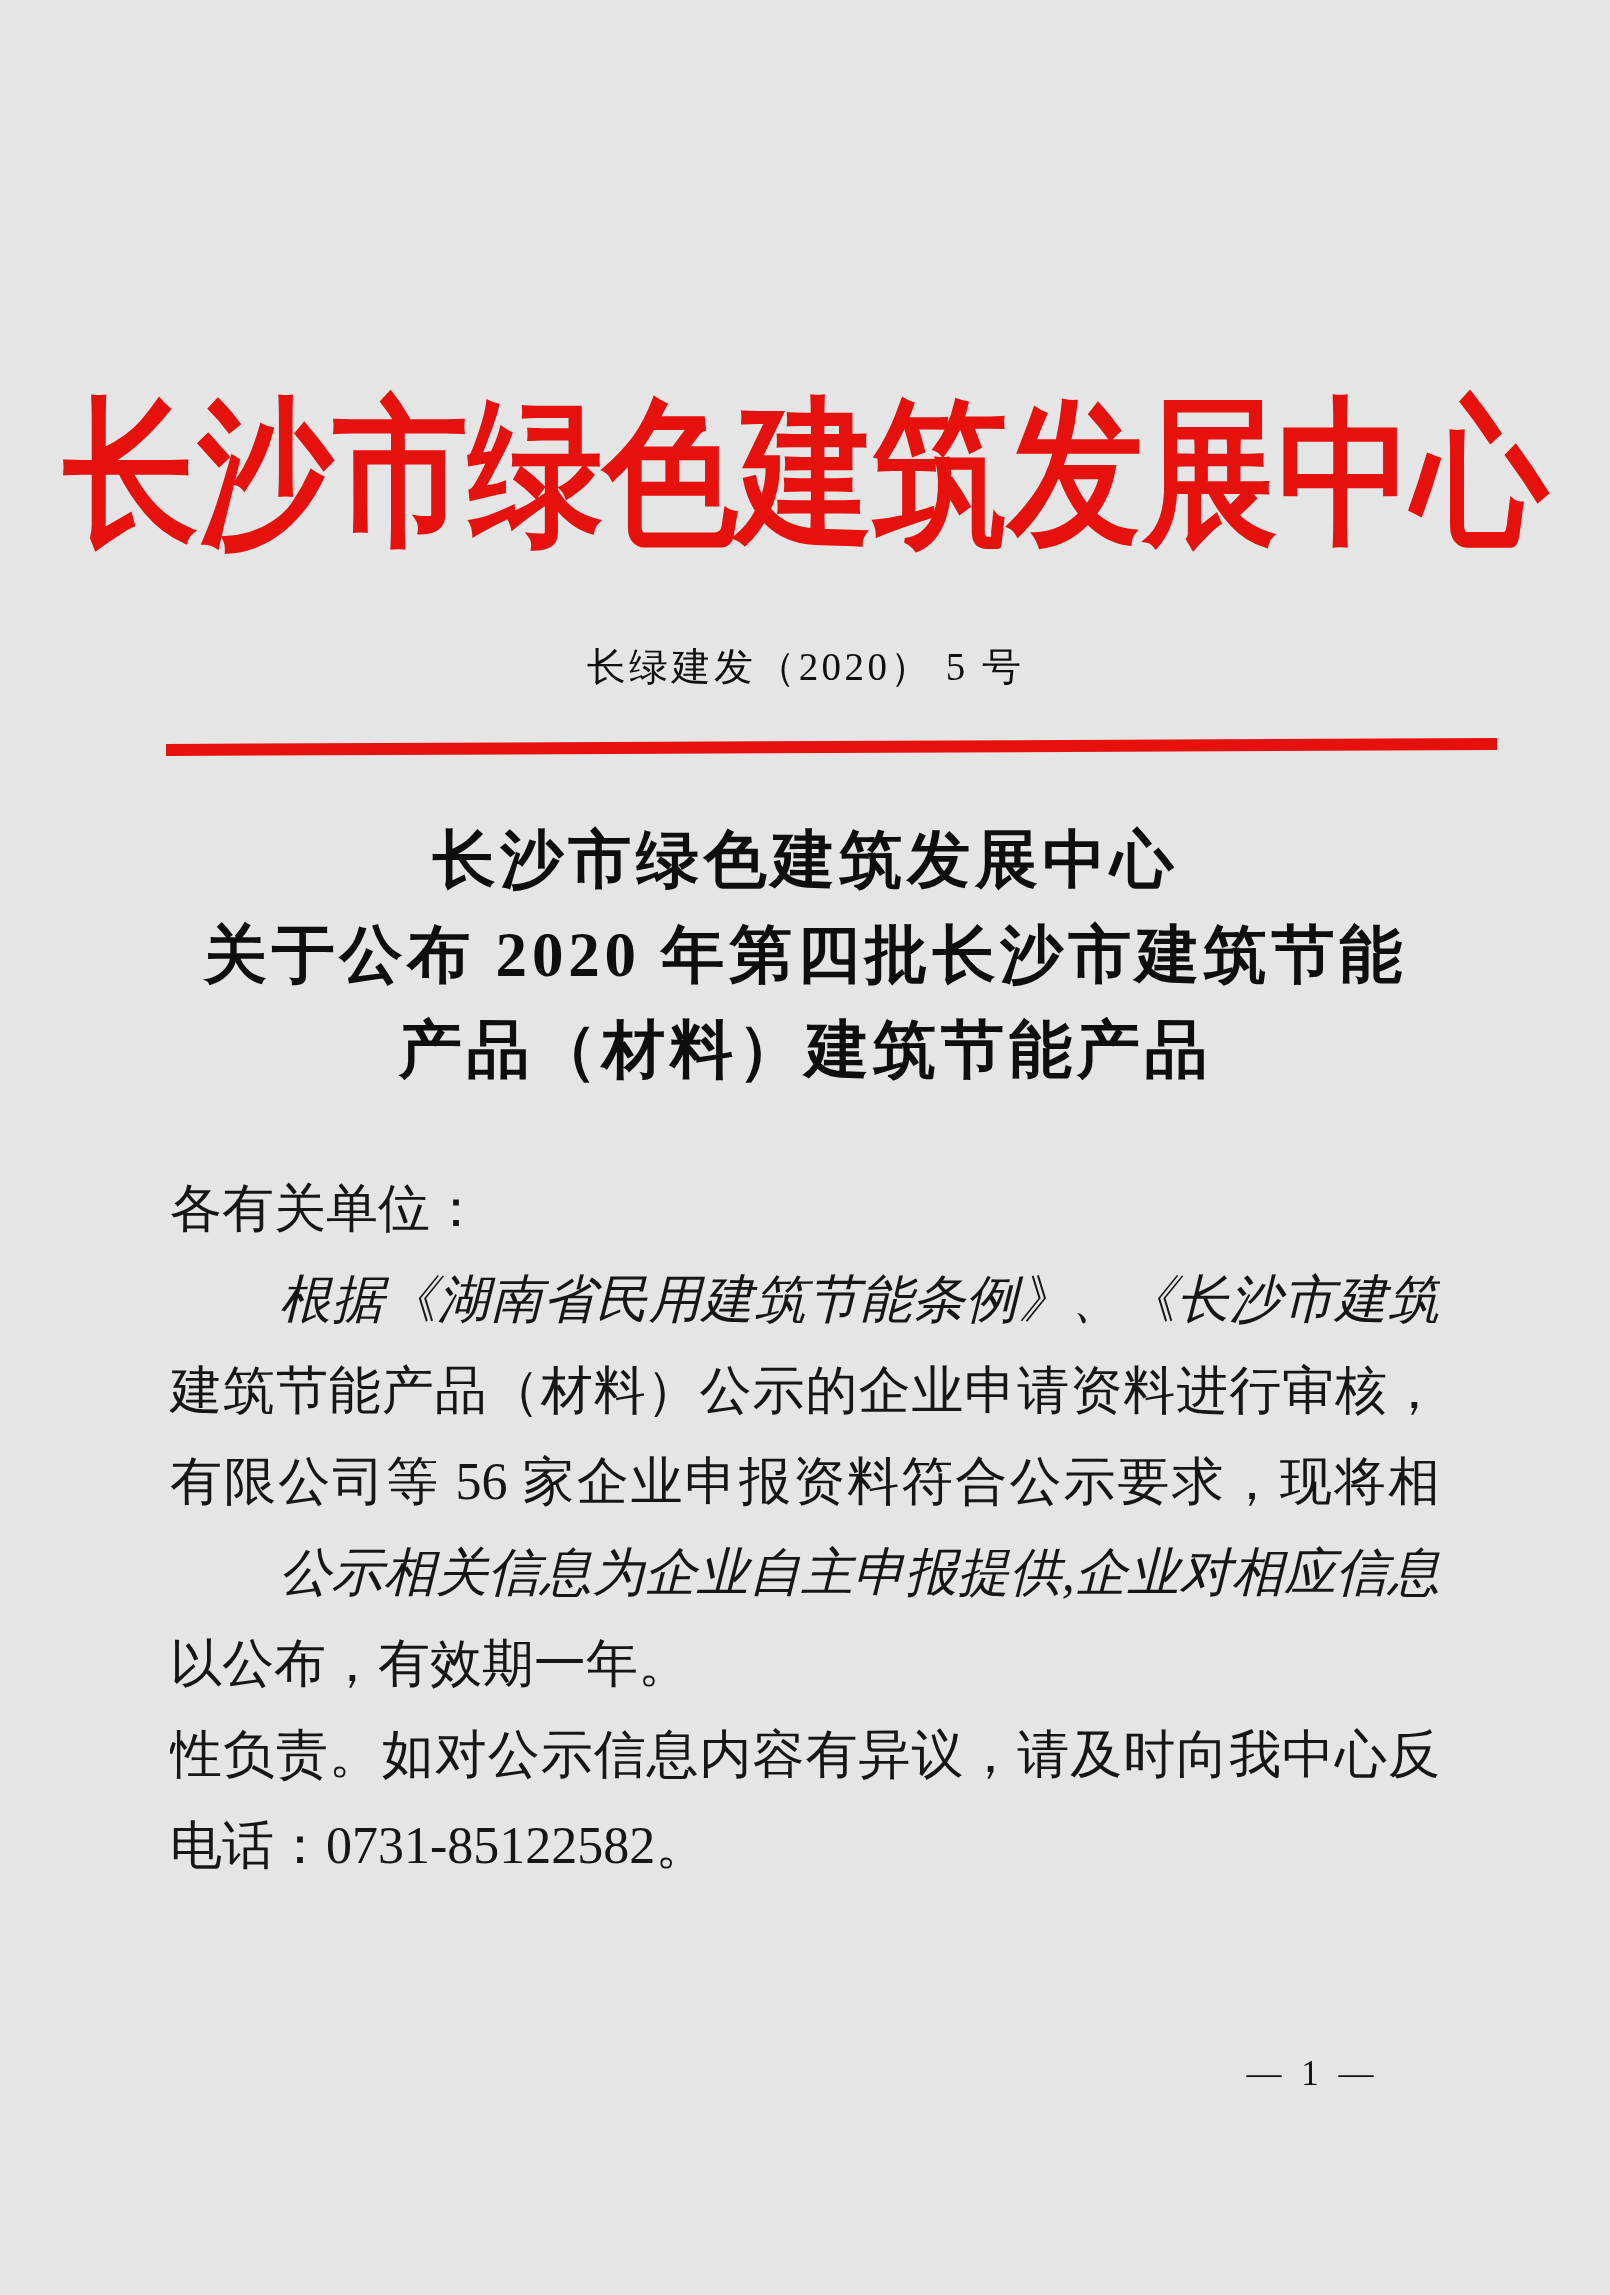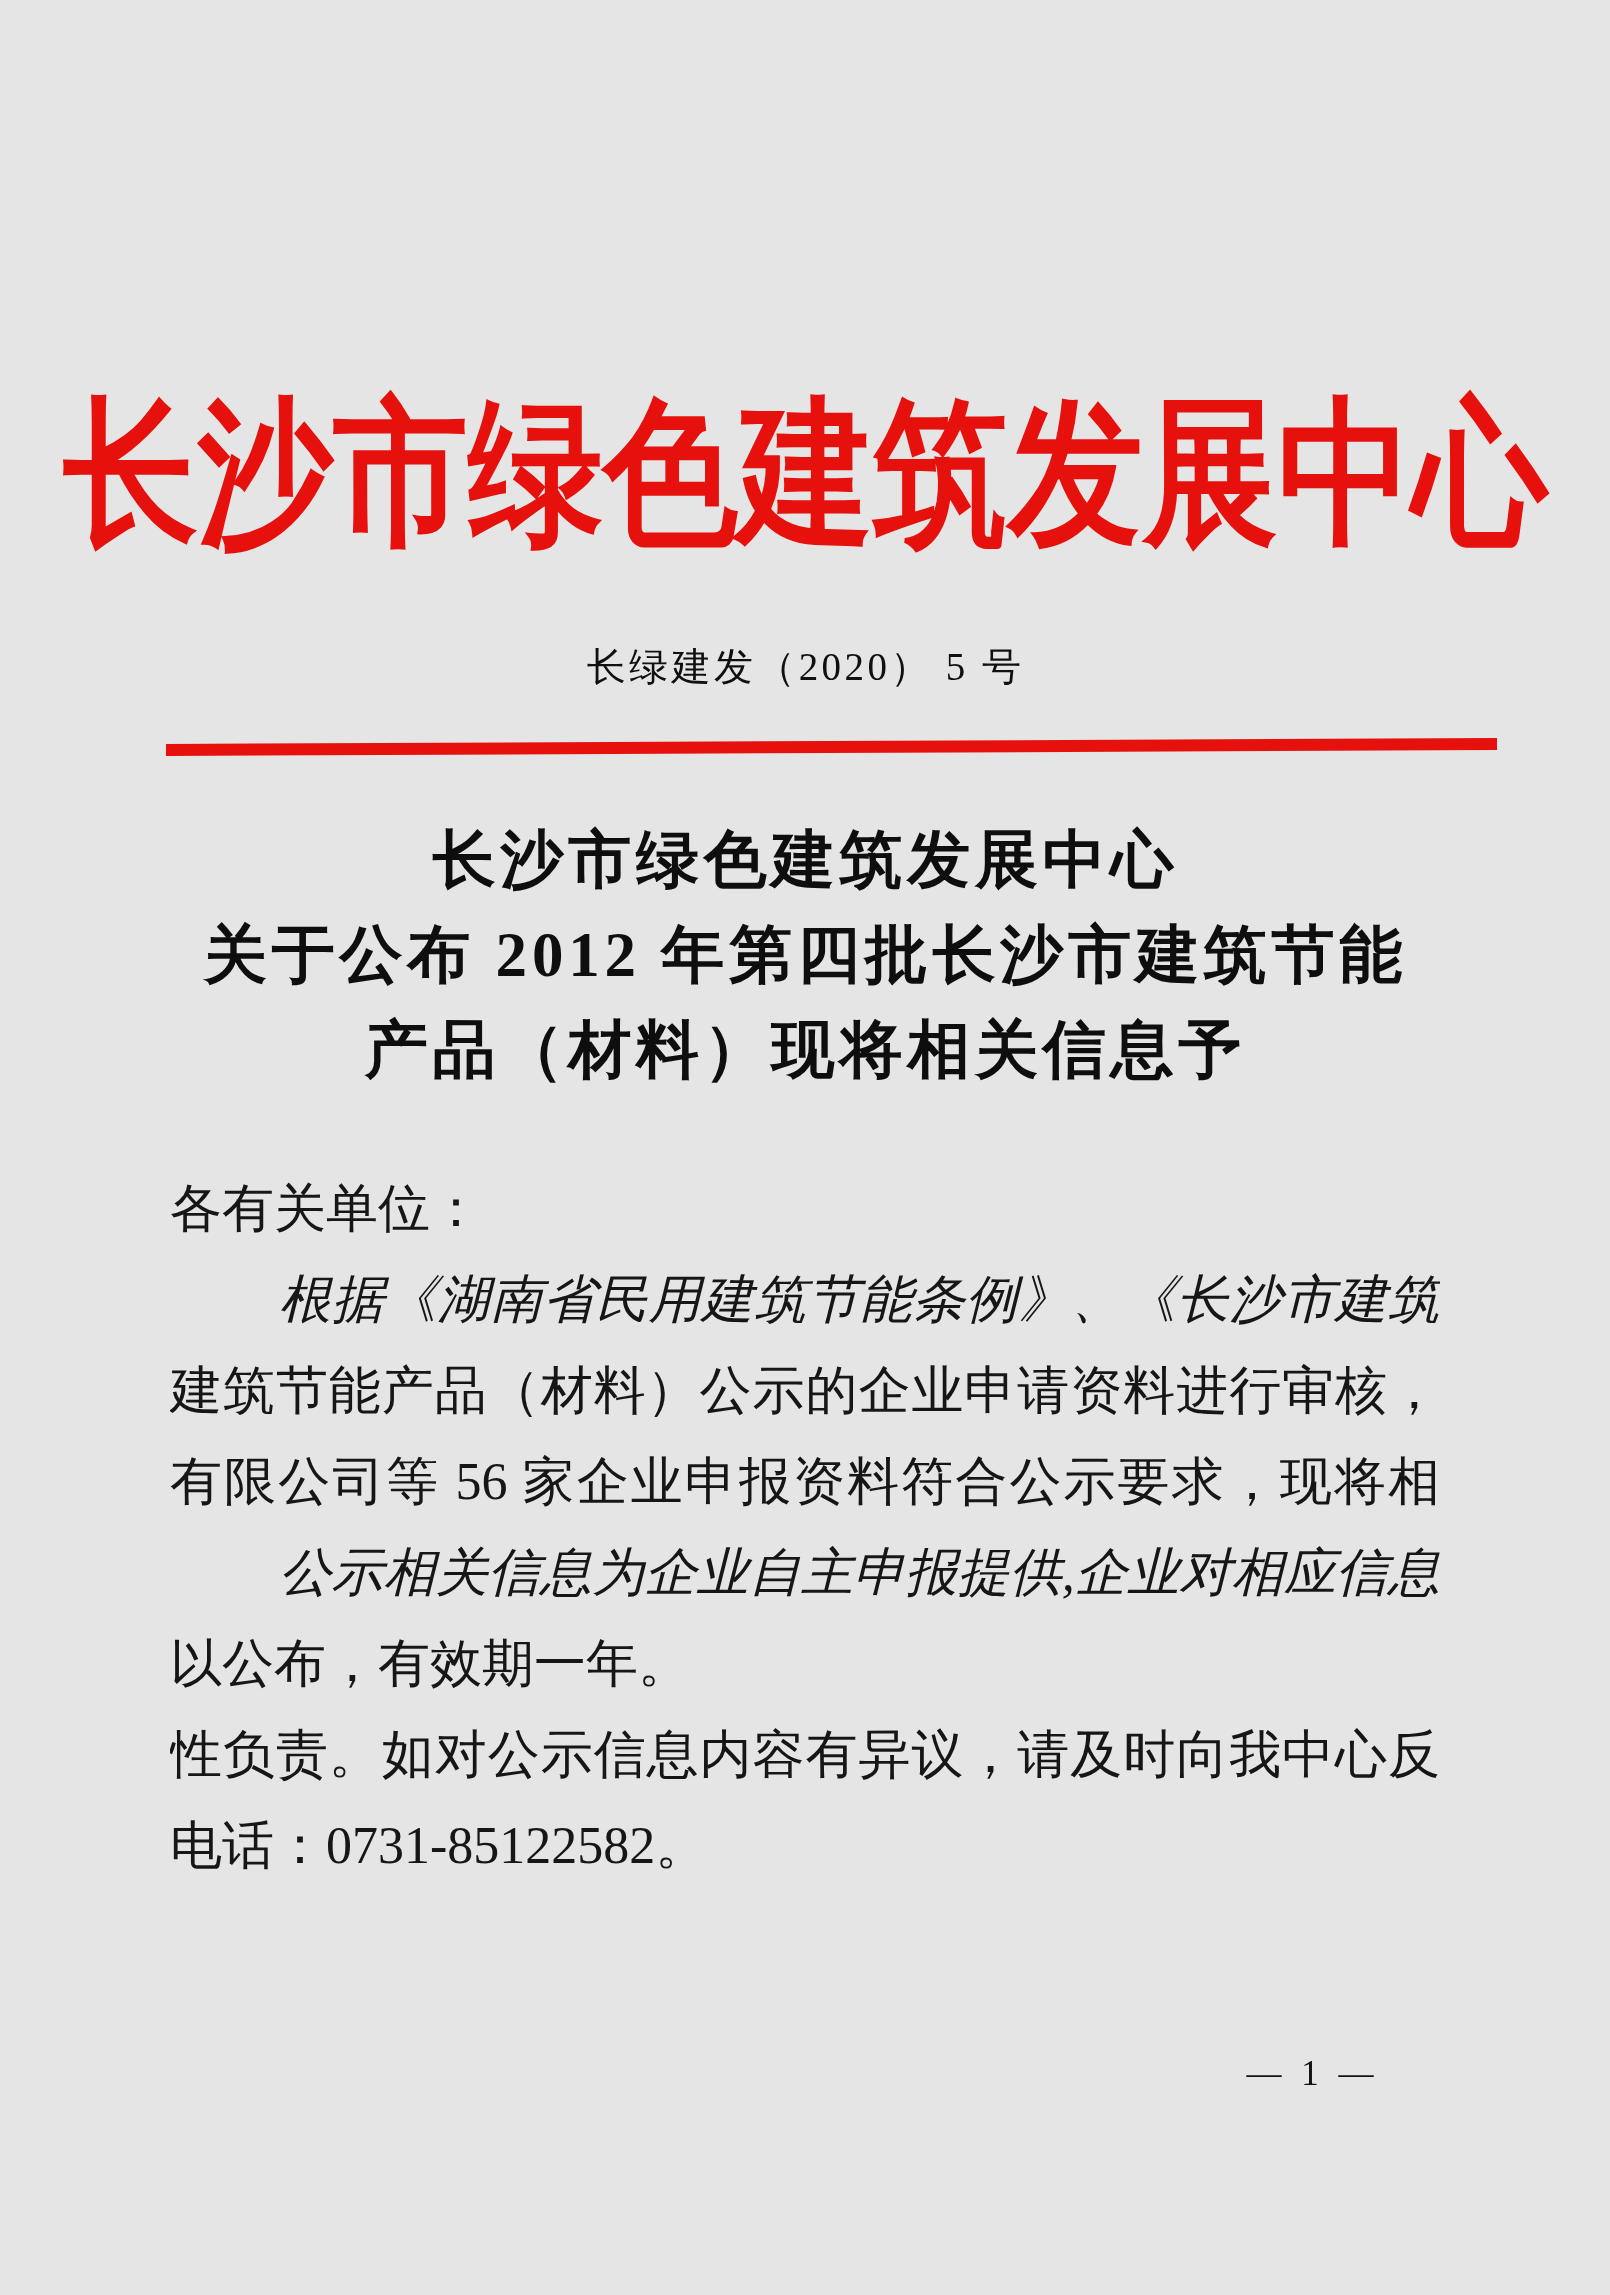--- a/index.html
+++ b/index.html
@@ -95,22 +95,22 @@
 <div class="page">
 
   <div class="letterhead">长沙市绿色建筑发展中心</div>
 
   <div class="doc-number">长绿建发（2020） 5 号</div>
 
   <div class="red-rule"></div>
 
   <div class="doc-title">
     <div class="t-line">长沙市绿色建筑发展中心</div>
-    <div class="t-line">关于公布 2012 年第四批长沙市建筑节能</div>
-    <div class="t-line">产品（材料）现将相关信息予</div>
+    <div class="t-line">关于公布 2020 年第四批长沙市建筑节能</div>
+    <div class="t-line">产品（材料）建筑节能产品</div>
   </div>
 
   <div class="body-text">
     <div class="b-line">各有关单位：</div>
     <div class="b-line indent just">根据《湖南省民用建筑节能条例》、《长沙市建筑节能产品</div>
     <div class="b-line just">建筑节能产品（材料）公示的企业申请资料进行审核，新多集团</div>
     <div class="b-line just">有限公司等 56 家企业申报资料符合公示要求，现将相关信息予</div>
     <div class="b-line indent just">公示相关信息为企业自主申报提供,企业对相应信息的真实</div>
     <div class="b-line">以公布，有效期一年。</div>
     <div class="b-line just">性负责。如对公示信息内容有异议，请及时向我中心反映，联系</div>

